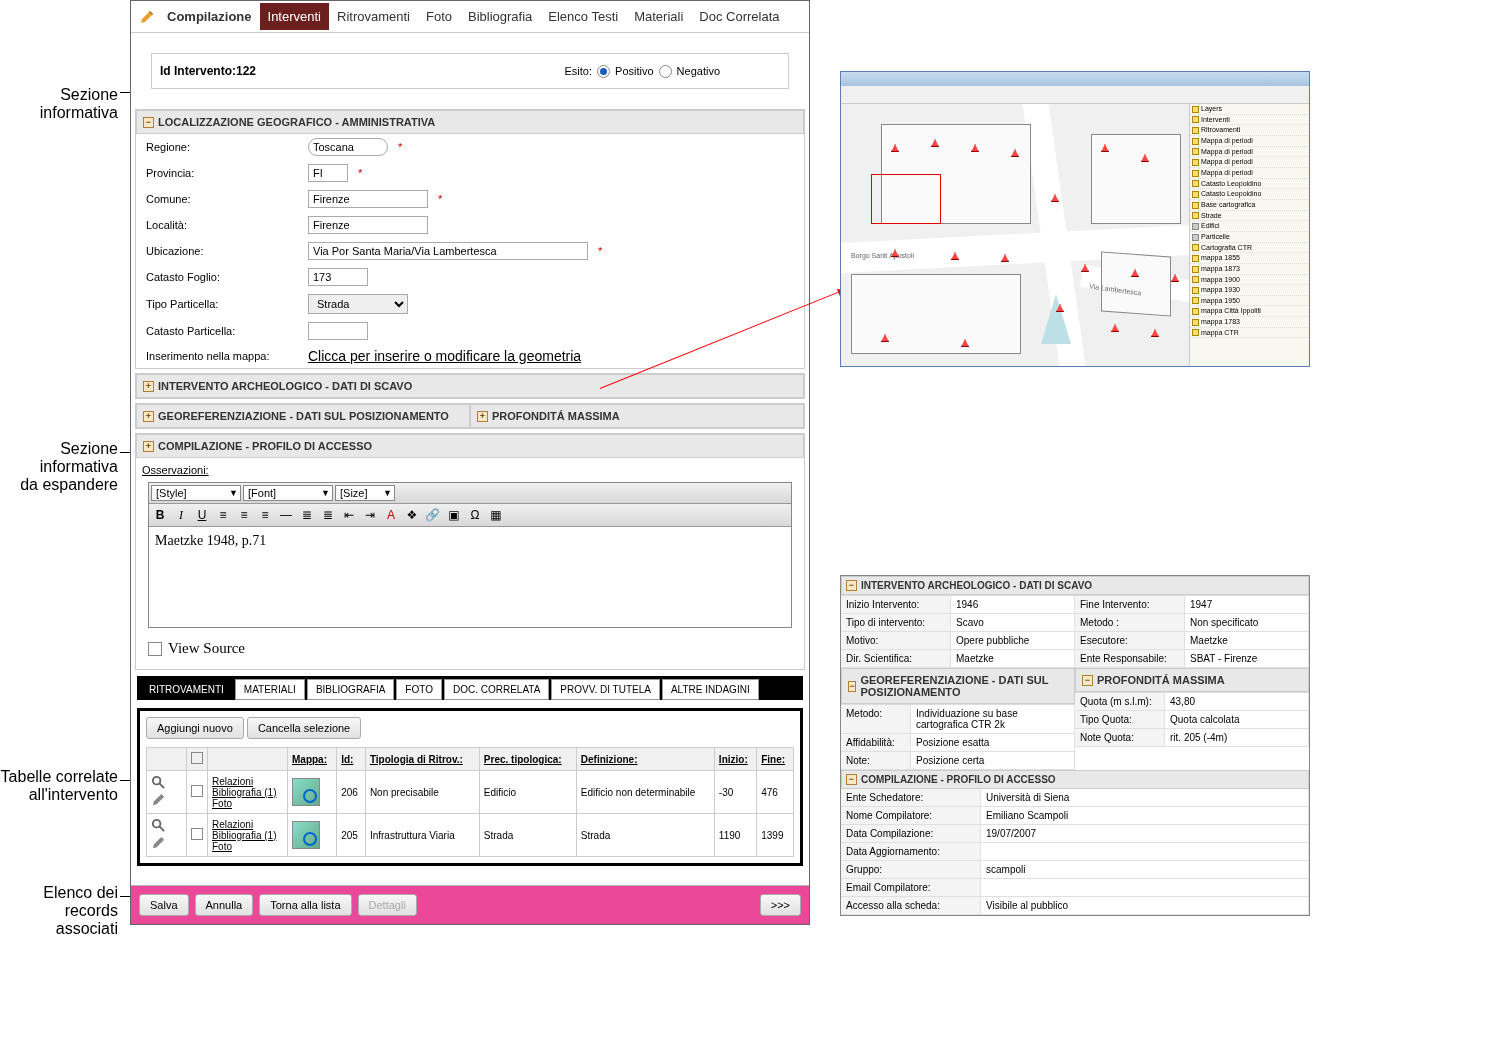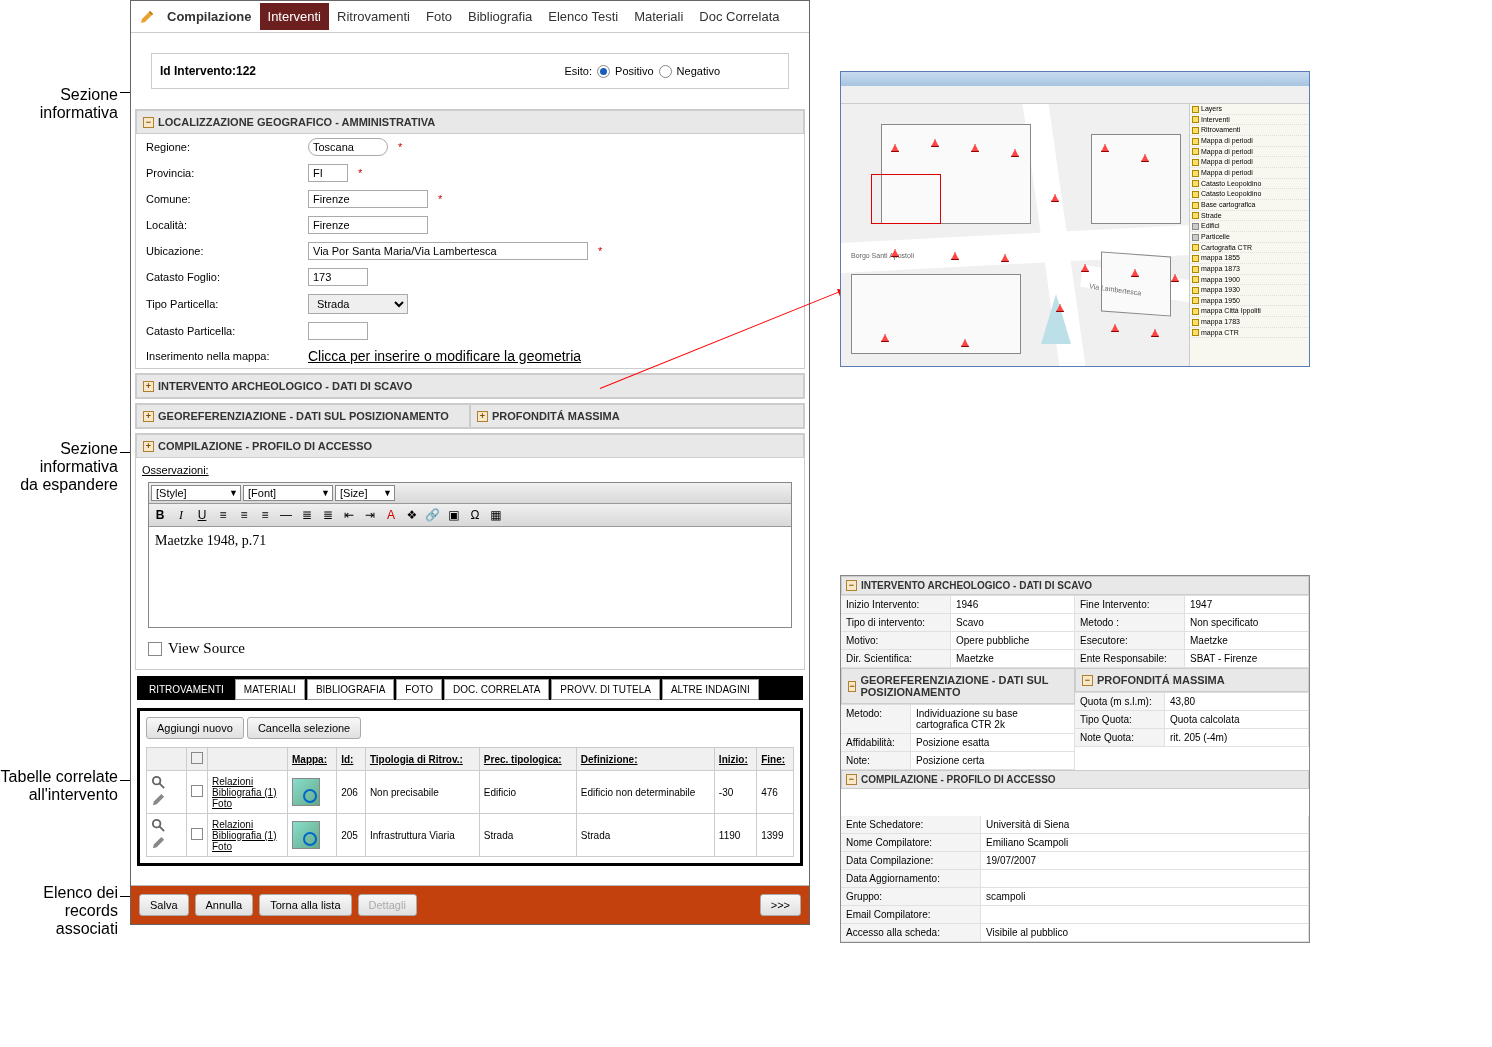--- a/index.html
+++ b/index.html
@@ -245,21 +245,21 @@
     background: linear-gradient(135deg,#8dc,#6a8);
     border: 1px solid #888;
     position: relative;
   }
   .map-thumb::after{
     content:'';
     position:absolute; right:2px; bottom:2px;
     width:10px;height:10px;border:2px solid #06c;border-radius:50%;
   }
   .bottom-bar {
-    background: #c2410c;
+    background: #ec4899;
     padding: 8px;
     display: flex;
     gap: 6px;
     border-top: 1px solid #bbb;
     margin-top: 19px;
   }
   .bottom-bar .spacer { flex:1; }
   .small-icon { width:15px;height:15px; display:inline-block; }
 
   
@@ -321,21 +321,20 @@
     border-right: 1px solid #e0e0e0;
     padding: 3px 5px;
     font-size: 10px;
   }
   .rp-grid .k { background: #f4f4f4; }
   .rp-split { display:flex; }
   .rp-split > div { flex:1; }
   .rp-grid2 {
     display: grid;
     grid-template-columns: 140px 1fr;
-    margin-top: 27px;
   }
   .rp-grid2 > div {
     border-bottom: 1px solid #e0e0e0;
     border-right: 1px solid #e0e0e0;
     padding: 3px 5px;
     font-size: 10px;
   }
   .rp-grid2 .k { background: #f4f4f4; }
   .inner-block{margin:4px;border:1px solid #ccc;}
 </style>

